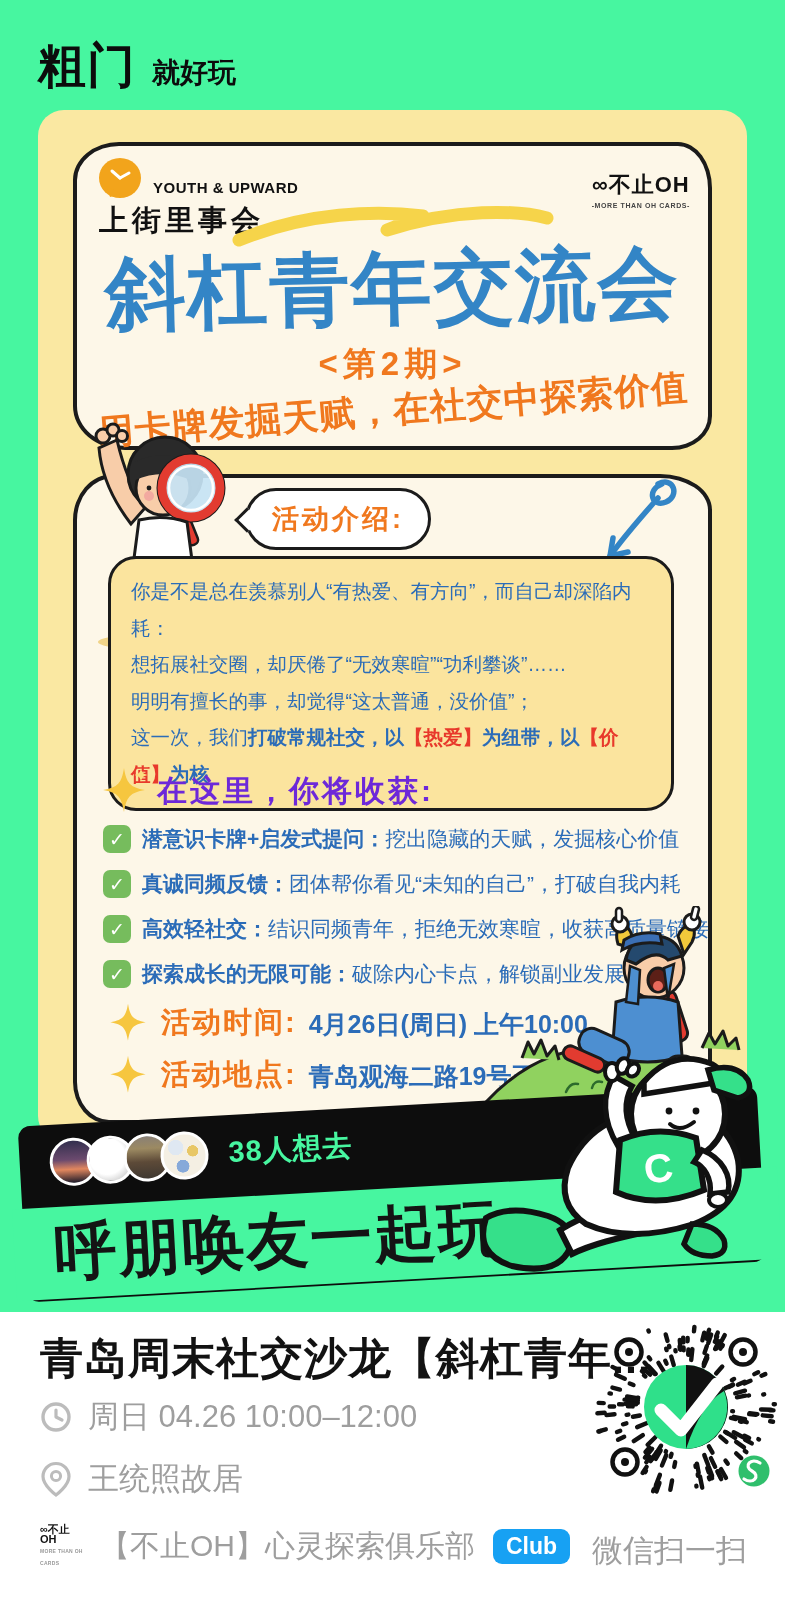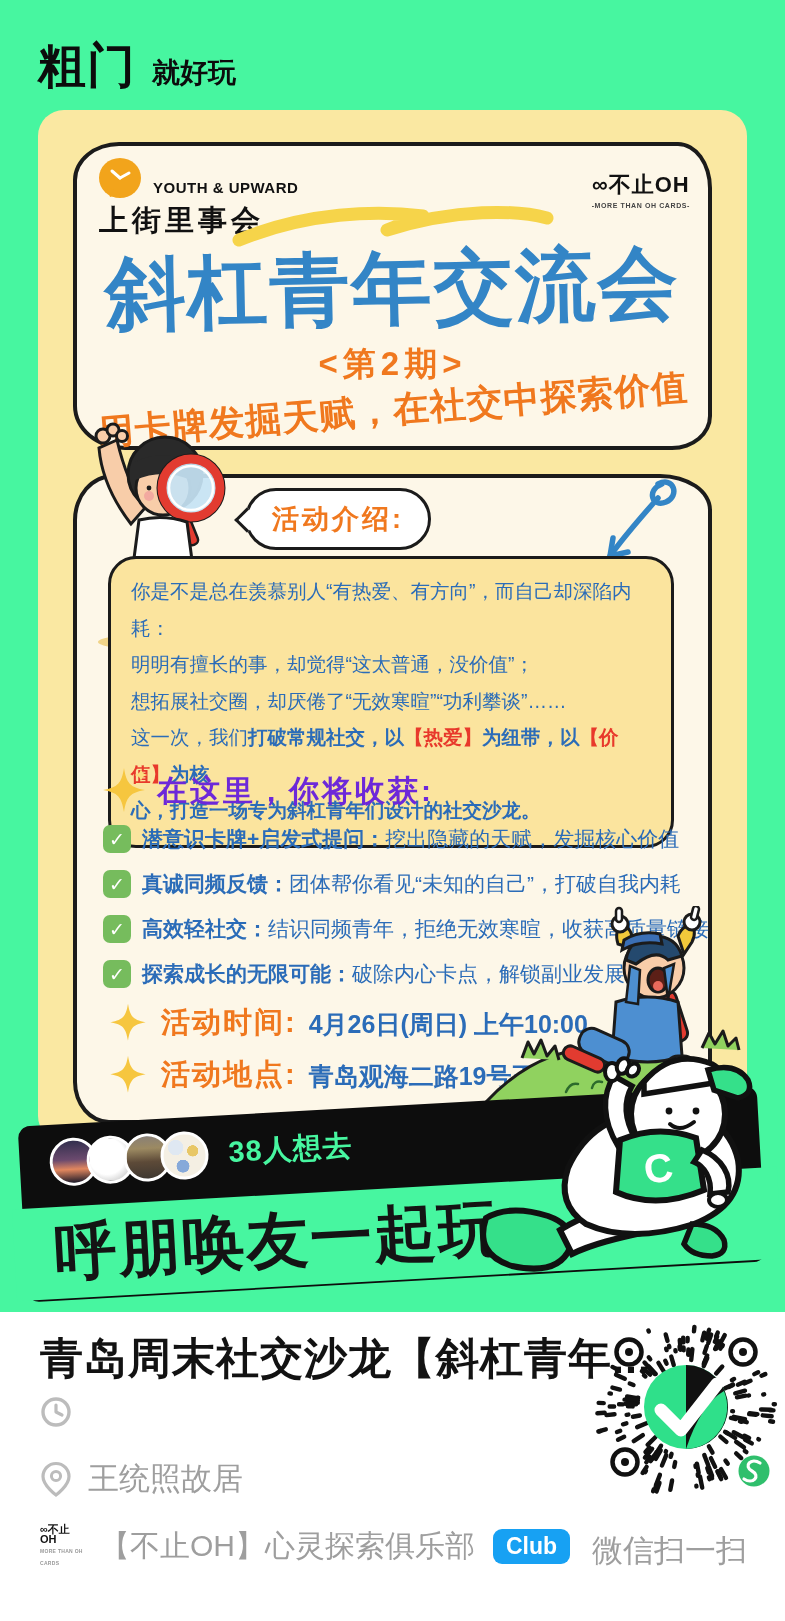--- a/index.html
+++ b/index.html
@@ -147,24 +147,23 @@
 
       <div class="intro-bubble">活动介绍:</div>
 
       <svg class="blue-arrow" width="84" height="104" viewBox="0 0 84 104">
         <path d="M62,12 C78,4 84,24 70,30 C56,36 50,18 66,12 M62,26 C46,44 30,62 14,84" fill="none" stroke="#3385C6" stroke-width="5.5" stroke-linecap="round"></path>
         <path d="M14,84 L17,66 M14,84 L32,80" fill="none" stroke="#3385C6" stroke-width="5.5" stroke-linecap="round"></path>
       </svg>
 
       <div class="ybox" id="intro-box">
           <p><span>你是不是总在羡慕别人“有热爱、有方向”，而自己却深陷内耗：</span></p>
+          <p><span>想拓展社交圈，却厌倦了“无效寒暄”“功利攀谈”……</span></p>
           <p><span>明明有擅长的事，却觉得“这太普通，没价值”；</span></p>
-          <p><span>想拓展社交圈，却厌倦了“无效寒暄”“功利攀谈”……</span></p>
           <p><span>这一次，我们</span><span class="b">打破常规社交，以</span><span class="r">【热爱】</span><span class="b">为纽带，以</span><span class="r">【价值】</span><span class="b">为核</span></p>
-          <p><span class="b">心，打造一场专为斜杠青年们设计的社交沙龙。</span></p>
         </div>
 
       <div class="gains-head">
         <svg width="50" height="50" viewBox="0 0 50 50">
           <path d="M25,2 C27.5,17 31,21.5 46,24 C31,26.5 27.5,31 25,46 C22.5,31 19,26.5 4,24 C19,21.5 22.5,17 25,2 Z" fill="#F6C63F"></path>
           <path d="M42,2 C42.8,6.5 44,8 48.5,9 C44,10 42.8,11.5 42,16 C41.2,11.5 40,10 35.5,9 C40,8 41.2,6.5 42,2 Z" fill="#FBDE7E"></path>
         </svg>
         <div class="gains-title">在这里，你将收获:</div>
       </div>
 
@@ -265,20 +264,21 @@
   </svg>
 
   <div class="sheet">
     <div class="ev-title">青岛周末社交沙龙【斜杠青年...</div>
 
     <div class="ev-row row-when">
       <svg width="32" height="32" viewBox="0 0 32 32">
         <circle cx="16" cy="16" r="13" fill="none" stroke="#bcbcbc" stroke-width="3.4"></circle>
         <path d="M16,9 L16,16 L22,19" fill="none" stroke="#bcbcbc" stroke-width="3.2" stroke-linecap="round" stroke-linejoin="round"></path>
       </svg>
+      <span>周日 04.26 10:00–12:00</span>
     </div>
 
     <div class="ev-row row-where">
       <svg width="32" height="36" viewBox="0 0 32 36">
         <path d="M16,2.5 C8.5,2.5 3,8.5 3,15.5 C3,24.5 16,34 16,34 C16,34 29,24.5 29,15.5 C29,8.5 23.5,2.5 16,2.5 Z" fill="none" stroke="#bcbcbc" stroke-width="3.2"></path>
         <circle cx="16" cy="15" r="4.6" fill="none" stroke="#bcbcbc" stroke-width="3"></circle>
       </svg>
       <span>王统照故居</span>
     </div>
 

